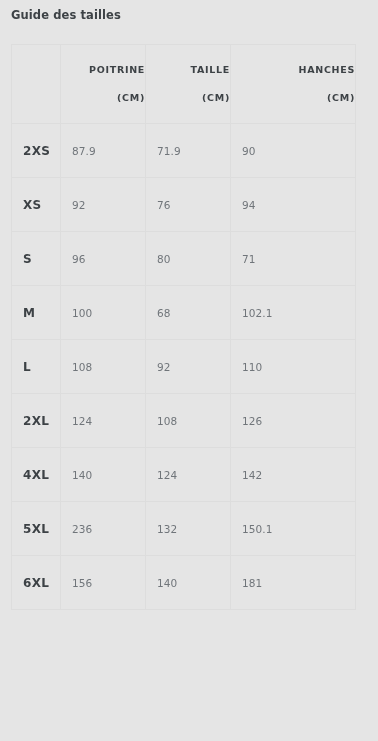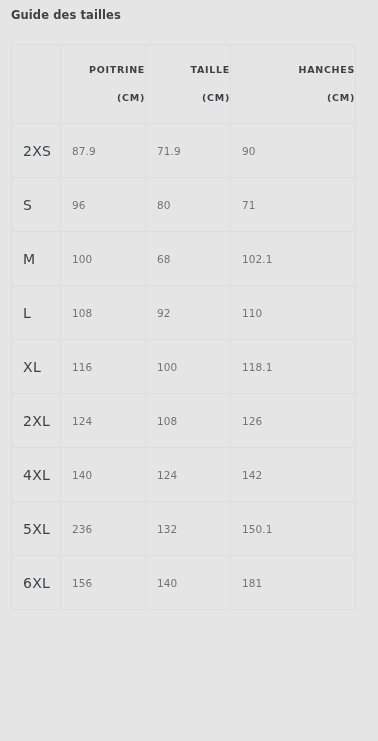--- a/index.html
+++ b/index.html
@@ -77,22 +77,22 @@
     flex-direction: column;
     gap: 0px;
     align-items: flex-end;
   }
   .th-name { line-height: 28px; }
   .th-unit { line-height: 28px; }
 
   table.size-table tbody tr { height: 54px; }
 
   table.size-table tbody td.size-cell {
-    font-size: 14px;
-    font-weight: normal;
+    font-size: 12px;
+    font-weight: bold;
     color: #3d4246;
     letter-spacing: 0.3px;
   }
 
   table.size-table tbody td.val-cell {
     font-size: 10.5px;
     font-weight: normal;
     color: #70757a;
     letter-spacing: 0.1px;
   }
@@ -138,44 +138,44 @@
         </tr>
       </thead>
       <tbody>
         <tr>
           <td class="size-cell">2XS</td>
           <td class="val-cell">87.9</td>
           <td class="val-cell">71.9</td>
           <td class="val-cell">90</td>
         </tr>
         <tr>
+          <td class="size-cell">XS</td>
+          <td class="val-cell">92</td>
+          <td class="val-cell">76</td>
+          <td class="val-cell">94</td>
+        </tr>
+        <tr>
           <td class="size-cell">S</td>
           <td class="val-cell">96</td>
           <td class="val-cell">80</td>
           <td class="val-cell">71</td>
         </tr>
         <tr>
           <td class="size-cell">M</td>
           <td class="val-cell">100</td>
           <td class="val-cell">68</td>
           <td class="val-cell">102.1</td>
         </tr>
         <tr>
           <td class="size-cell">L</td>
           <td class="val-cell">108</td>
           <td class="val-cell">92</td>
           <td class="val-cell">110</td>
         </tr>
         <tr>
-          <td class="size-cell">XL</td>
-          <td class="val-cell">116</td>
-          <td class="val-cell">100</td>
-          <td class="val-cell">118.1</td>
-        </tr>
-        <tr>
           <td class="size-cell">2XL</td>
           <td class="val-cell">124</td>
           <td class="val-cell">108</td>
           <td class="val-cell">126</td>
         </tr>
         <tr>
           <td class="size-cell">4XL</td>
           <td class="val-cell">140</td>
           <td class="val-cell">124</td>
           <td class="val-cell">142</td>

